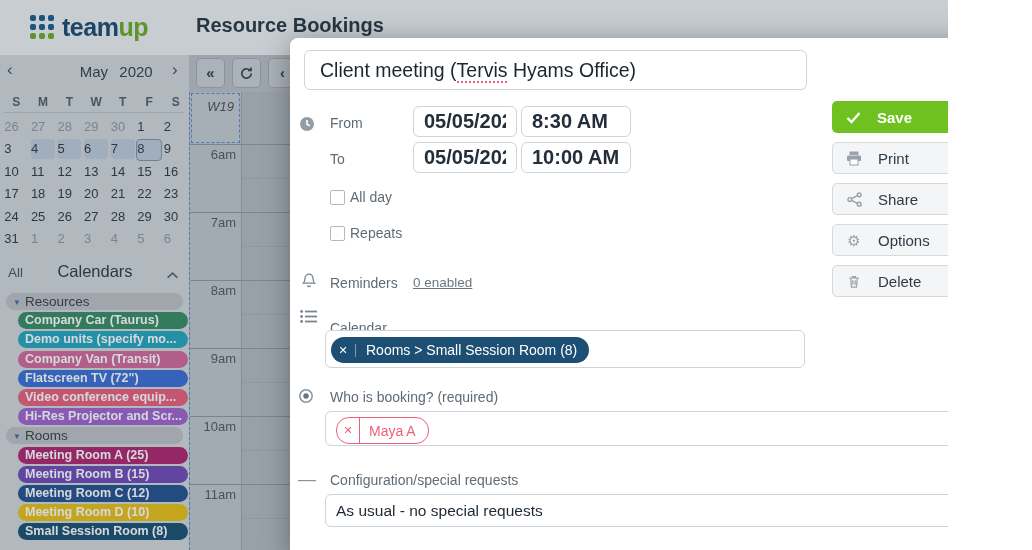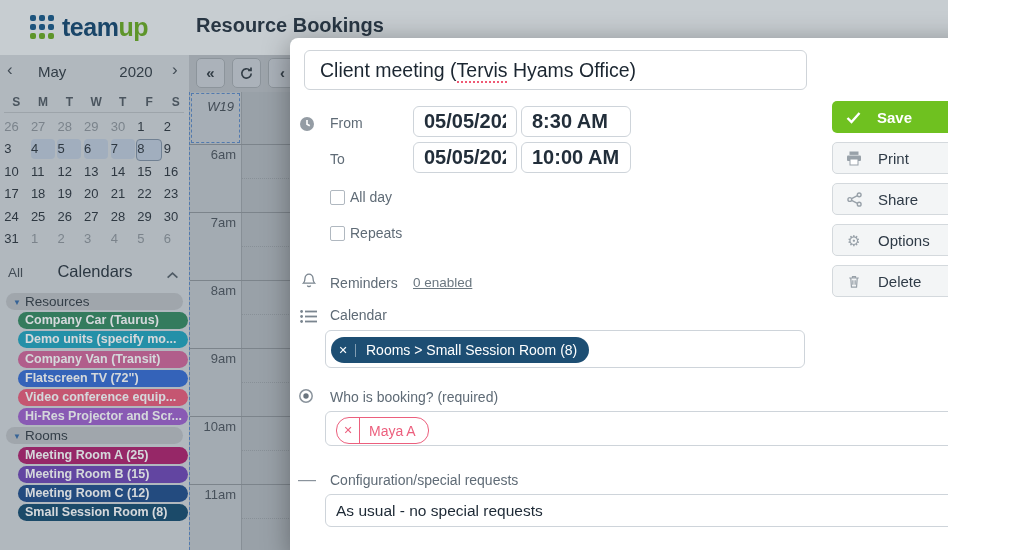--- a/index.html
+++ b/index.html
@@ -14,21 +14,21 @@
   .logo-grid i{display:block;width:6px;height:6px;border-radius:2px;background:#1f5e8c;}
   .logo-grid i.g{background:#6aa82c;}
   .logo-word{font-size:25px;font-weight:bold;color:#1c4d74;letter-spacing:-0.5px;}
   .logo-word .up{color:#6aa82c;}
   .page-title{left:196px;top:14px;font-size:20px;font-weight:bold;color:#2c3b49;}
 
   
   .sidebar{left:0;top:55px;width:189px;height:495px;background:#c9d0d6;z-index:1;}
   .mini-nav{left:0;top:8px;width:189px;height:20px;}
   .mini-arrow{position:absolute;top:-3px;font-size:17px;color:#4a545e;cursor:default;}
-  .mini-month{position:absolute;left:38px;top:0;width:70px;text-align:left;font-size:15px;color:#39444e;}
+  .mini-month{position:absolute;left:38px;top:0;width:70px;text-align:right;font-size:15px;color:#39444e;}
   .mini-year{position:absolute;left:108px;top:0;width:56px;text-align:center;font-size:15px;color:#39444e;}
   .dow-row{left:3px;top:40px;width:189px;display:grid;grid-template-columns:repeat(7,26.6px);}
   .dow-row span{text-align:center;font-size:12px;font-weight:bold;color:#545f69;}
   .dow-line{left:4px;top:57px;width:180px;height:1px;background:#b2b9bf;}
   .mini-grid{left:3px;top:62px;width:189px;display:grid;grid-template-columns:repeat(7,26.6px);grid-auto-rows:22.4px;}
   .daycell{width:24px;height:20px;line-height:20px;margin:0 auto;text-align:left;
            font-size:13px;color:#333d47;border-radius:4px;}
   .daycell.muted{color:#8b949c;}
   .daycell.sel{background:#b7c5d6;}
   .daycell.today{background:#b7c5d6;border:1px solid #7f90a4;line-height:18px;}
@@ -196,20 +196,21 @@
         <div class="item-pill" style="background: rgb(58, 138, 103);">Company Car (Taurus)</div>
         <div class="item-pill dotted-tex" style="background: rgb(40, 163, 189);">Demo units (specify mo...</div>
         <div class="item-pill" style="background: rgb(201, 105, 155);">Company Van (Transit)</div>
         <div class="item-pill dotted-tex" style="background: rgb(58, 111, 208);">Flatscreen TV (72")</div>
         <div class="item-pill" style="background: rgb(224, 96, 126);">Video conference equip...</div>
         <div class="item-pill dotted-tex" style="background: rgb(156, 101, 203);">Hi-Res Projector and Scr...</div>
         <div class="grp-pill"><span class="tri">▼</span><span>Rooms</span></div>
         <div class="item-pill" style="background: rgb(171, 42, 114);">Meeting Room A (25)</div>
         <div class="item-pill" style="background: rgb(111, 76, 181);">Meeting Room B (15)</div>
         <div class="item-pill dotted-tex" style="background: rgb(39, 83, 142);">Meeting Room C (12)</div>
+        <div class="item-pill" style="background: rgb(223, 188, 30);">Meeting Room D (10)</div>
         <div class="item-pill dotted-tex" style="background: rgb(29, 82, 117);">Small Session Room (8)</div>
       </div>
   </div>
 
   <div class="abs toolbar">
     <div class="tb-btn" style="left:7px;">«</div>
     <div class="tb-btn" style="left:43px;">
       <svg width="15" height="15" viewBox="0 0 16 16" fill="none" stroke="#39444e" stroke-width="1.8" style="margin-top:7px;">
           <path d="M13 8a5 5 0 1 1-1.5-3.6"></path>
           <path d="M12.8 1.6v3.1h-3.1"></path>
@@ -286,21 +287,21 @@
           <g fill="#7a858f">
             <circle cx="1.6" cy="2.5" r="1.4"></circle>
             <circle cx="1.6" cy="7.5" r="1.4"></circle>
             <circle cx="1.6" cy="12.5" r="1.4"></circle>
             <rect x="5" y="1.6" width="12" height="1.8"></rect>
             <rect x="5" y="6.6" width="12" height="1.8"></rect>
             <rect x="5" y="11.6" width="12" height="1.8"></rect>
           </g>
         </svg>
     </span>
-    <span class="f-label" style="left:40px;top:269px;">Calendar</span>
+    <span class="f-label" style="left:40px;top:282px;">Calendar</span>
     <div class="inp tag-input" style="left:35px;top:292px;width:480px;height:38px;">
       <span class="navy-tag dotted-tex" id="navy-tag" style="background: rgb(29, 78, 115);">
         <span class="rm">✕</span>
         <span class="txt">Rooms &gt; Small Session Room (8)</span>
       </span>
     </div>
 
     <span class="f-icon" style="left:8px;top:350px;">
       <svg width="16" height="16" viewBox="0 0 16 16">
           <circle cx="8" cy="8" r="6.2" fill="none" stroke="#8a939c" stroke-width="1.5"></circle>

